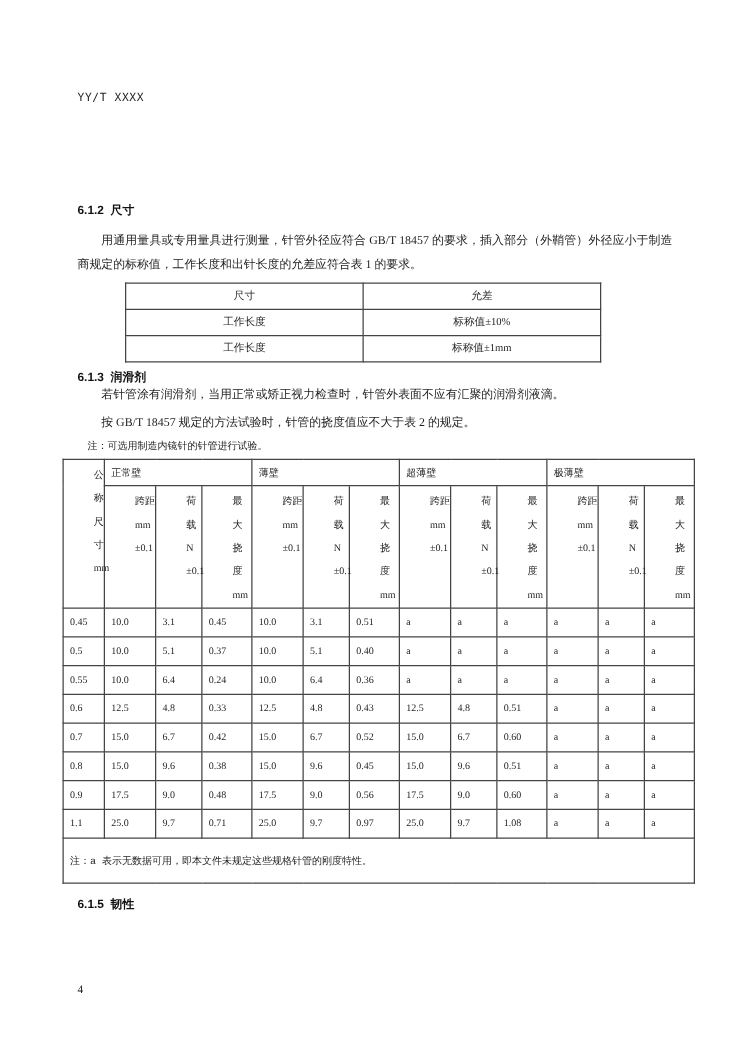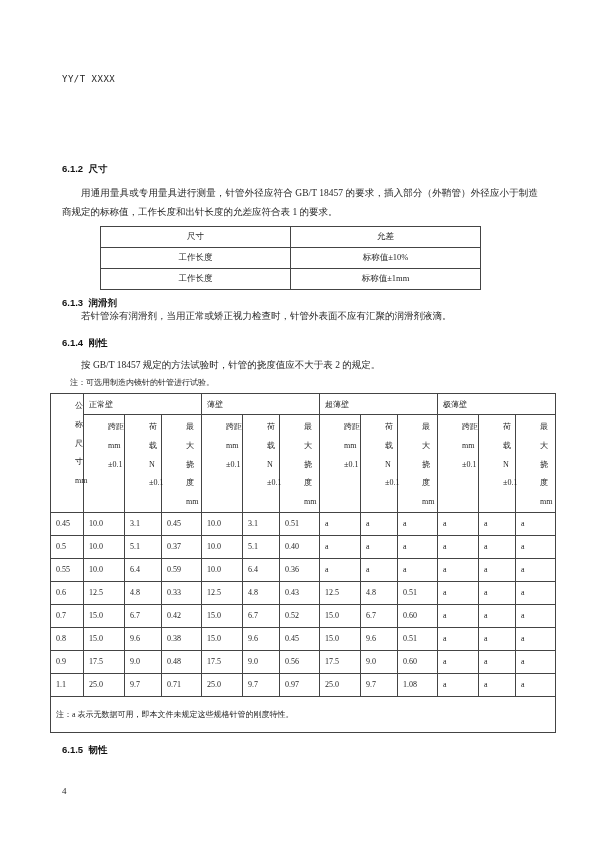--- a/index.html
+++ b/index.html
@@ -107,20 +107,21 @@
     padding-top: 3px;
     line-height: 2.35;
     white-space: pre-line;
     padding-left: 24px;
   }
   .table2 td { height: 23px; vertical-align: middle; }
   .table2 td.note-cell {
     height: 36px;
     font-size: 8px;
     padding-left: 5px;
+    font-family: Liberation Mono, monospace;
   }
   .h-615 { margin-top: 10px; }
   .page-number {
     position: absolute;
     left: 62px;
     top: 786px;
     font-size: 9px;
     color: #1f1f1f;
   }
 </style>
@@ -156,21 +157,20 @@
           <tr>
             <td>工作长度</td>
             <td>标称值±1mm</td>
           </tr>
         </tbody>
     </table>
 
     <h3 class="heading h-613">6.1.3  润滑剂</h3>
     <p class="para p-613">若针管涂有润滑剂，当用正常或矫正视力检查时，针管外表面不应有汇聚的润滑剂液滴。</p>
 
-    <h3 class="heading h-614">6.1.4  刚性</h3>
     <p class="para p-614">按 GB/T 18457 规定的方法试验时，针管的挠度值应不大于表 2 的规定。</p>
     <p class="note note-2">注：可选用制造内镜针的针管进行试验。</p>
 
     <table class="table2">
       <colgroup>
         <col style="width:33px">
         <col style="width:41px">
           <col style="width:37px">
           <col style="width:40px">
         <col style="width:41px">
@@ -252,21 +252,21 @@
             <td>a</td>
             <td>a</td>
             <td>a</td>
             <td>a</td>
             <td>a</td>
           </tr>
           <tr>
             <td>0.55</td>
             <td>10.0</td>
             <td>6.4</td>
-            <td>0.59</td>
+            <td>0.24</td>
             <td>10.0</td>
             <td>6.4</td>
             <td>0.36</td>
             <td>a</td>
             <td>a</td>
             <td>a</td>
             <td>a</td>
             <td>a</td>
             <td>a</td>
           </tr>

